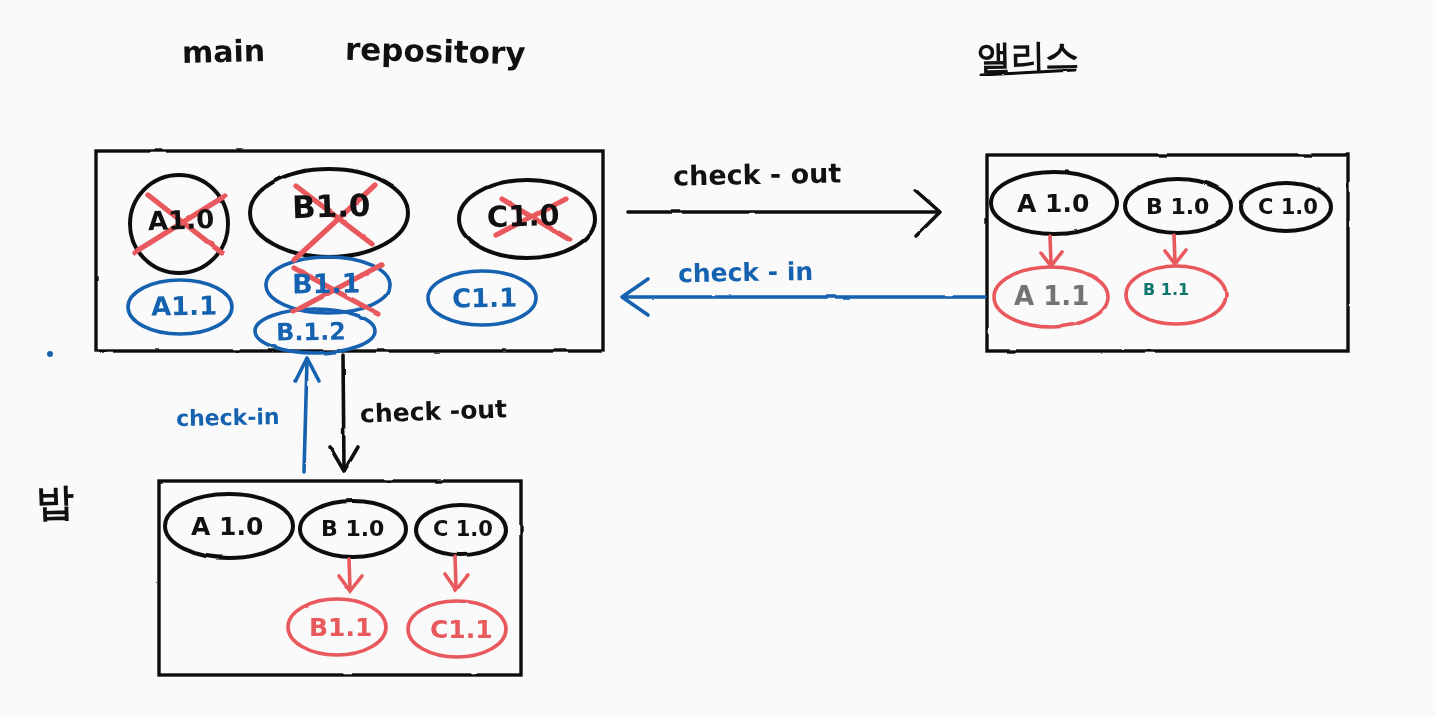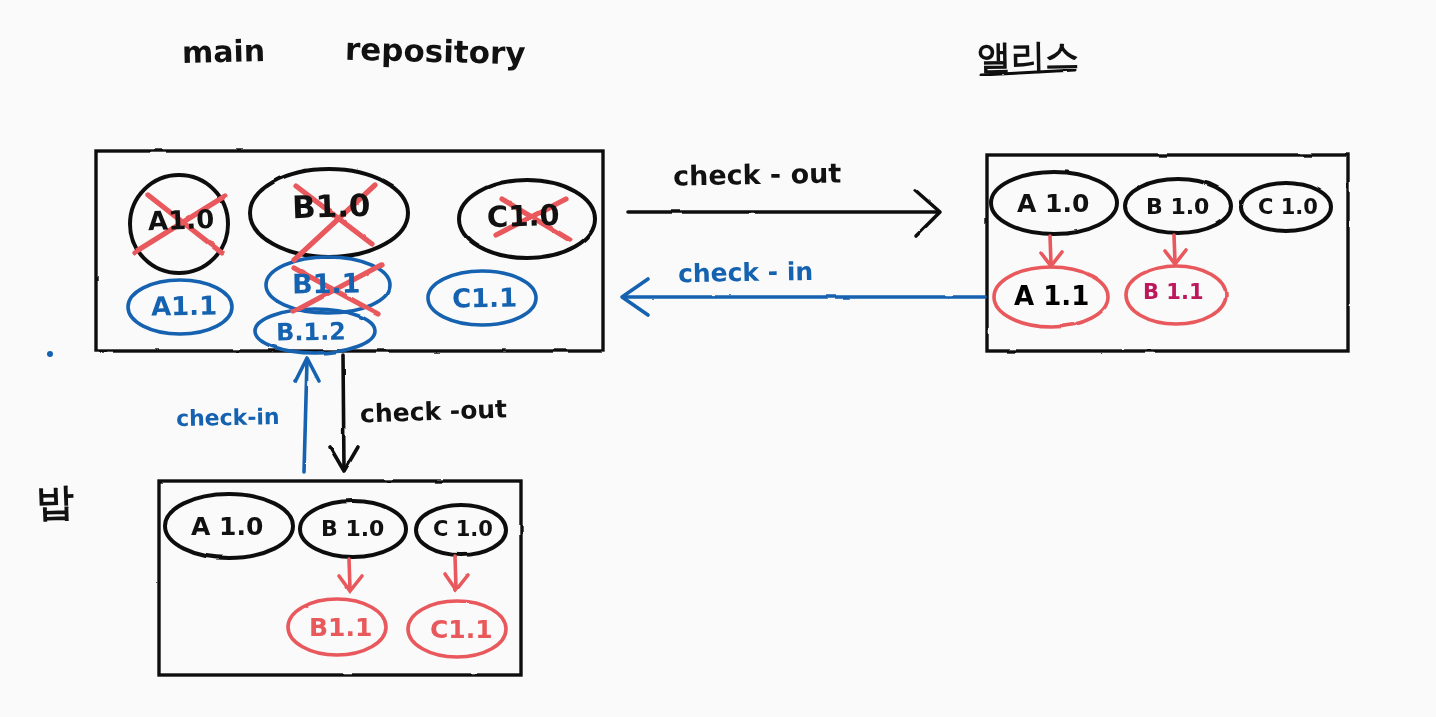--- a/index.html
+++ b/index.html
@@ -138,22 +138,22 @@
   <div class="hand" style="position:absolute;left:487px;top:199px;font-size:29px;color:#111;transform:rotate(-2deg);">C1.0</div>
 
   <div class="hand" style="position:absolute;left:151px;top:291px;font-size:26px;color:#1462b0;transform:rotate(-1deg);">A1.1</div>
   <div class="hand" style="position:absolute;left:292px;top:268px;font-size:27px;color:#1462b0;transform:rotate(-1deg);">B1.1</div>
   <div class="hand" style="position:absolute;left:276px;top:318px;font-size:24px;color:#1462b0;transform:rotate(-1deg);">B.1.2</div>
   <div class="hand" style="position:absolute;left:452px;top:283px;font-size:26px;color:#1462b0;transform:rotate(-1deg);">C1.1</div>
 
   <div class="hand" style="position:absolute;left:1017px;top:189px;font-size:25px;color:#111;">A 1.0</div>
   <div class="hand" style="position:absolute;left:1146px;top:194px;font-size:22px;color:#111;">B 1.0</div>
   <div class="hand" style="position:absolute;left:1258px;top:195px;font-size:21px;color:#111;">C 1.0</div>
-  <div class="hand" style="position:absolute;left:1014px;top:281px;font-size:26px;color:#000000;">A 1.1</div>
-  <div class="hand" style="position:absolute;left:1143px;top:280px;font-size:21px;color:#be185d;">B 1.1</div>
+  <div class="hand" style="position:absolute;left:1014px;top:281px;font-size:26px;color:#737373;">A 1.1</div>
+  <div class="hand" style="position:absolute;left:1143px;top:280px;font-size:16px;color:#0f766e;">B 1.1</div>
 
   <div class="hand" style="position:absolute;left:191px;top:512px;font-size:25px;color:#111;">A 1.0</div>
   <div class="hand" style="position:absolute;left:321px;top:516px;font-size:22px;color:#111;">B 1.0</div>
   <div class="hand" style="position:absolute;left:433px;top:517px;font-size:21px;color:#111;">C 1.0</div>
   <div class="hand" style="position:absolute;left:309px;top:613px;font-size:25px;color:#e8595b;">B1.1</div>
   <div class="hand" style="position:absolute;left:430px;top:615px;font-size:25px;color:#e8595b;">C1.1</div>
 
   <div class="hand" style="position:absolute;left:673px;top:159px;font-size:27px;color:#111;transform:rotate(-1deg);">check - out</div>
   <div class="hand" style="position:absolute;left:678px;top:258px;font-size:25px;color:#1462b0;transform:rotate(-1deg);">check - in</div>
   <div class="hand" style="position:absolute;left:176px;top:405px;font-size:22px;color:#1462b0;transform:rotate(-1deg);">check-in</div>

